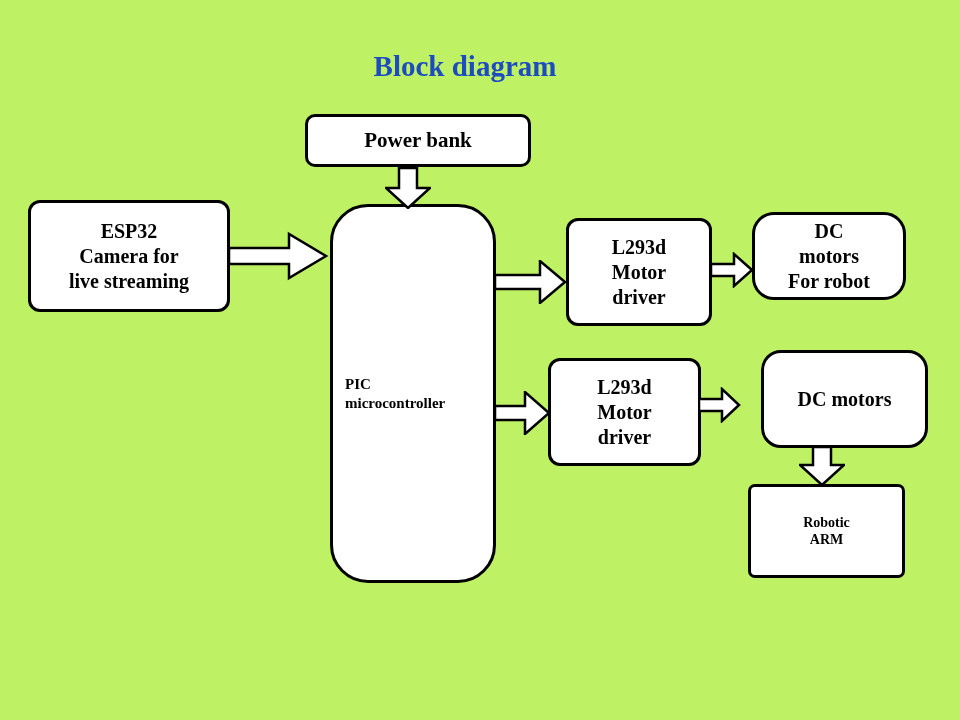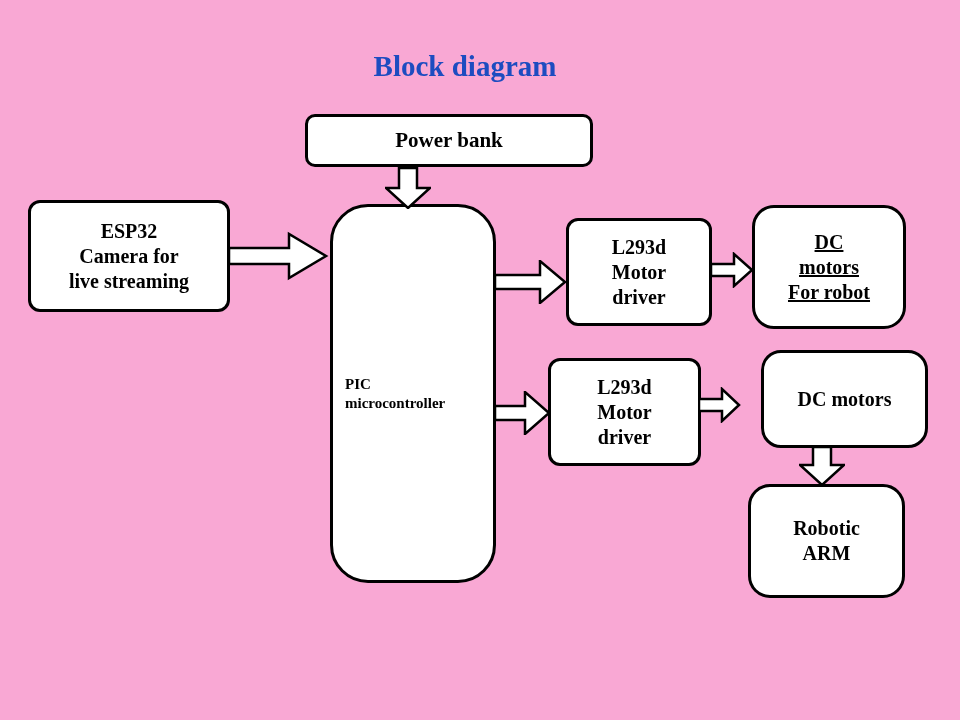--- a/index.html
+++ b/index.html
@@ -7,21 +7,21 @@
   body {
     background: #ffffff;
     font-family: "Liberation Serif", serif;
     position: relative;
     overflow: hidden;
   }
   .stage {
     position: relative;
     width: 960px;
     height: 720px;
-    background: #f9a8d4;
+    background: #bef264;
   }
   .title {
     position: absolute;
     left: 280px;
     top: 50px;
     width: 370px;
     text-align: center;
     font-size: 29px;
     font-weight: bold;
     color: #1d4cc0;
@@ -34,29 +34,29 @@
     align-items: center;
     justify-content: center;
     text-align: center;
     font-weight: bold;
     color: #000000;
   }
   .label {
     white-space: pre-line;
     line-height: 1.25;
   }
-  .node.power-bank   { left: 305px; top: 114px; width: 288px; height: 53px; border-radius: 10px; font-size: 21px; }
+  .node.power-bank   { left: 305px; top: 114px; width: 226px; height: 53px; border-radius: 10px; font-size: 21px; }
   .node.esp32        { left: 28px;  top: 200px; width: 202px; height: 112px; border-radius: 12px; font-size: 20px; }
   .node.pic          { left: 330px; top: 204px; width: 166px; height: 379px; border-radius: 38px;
                        justify-content: flex-start; text-align: left; padding-left: 12px; font-size: 15px; }
   .node.l293d-top    { left: 566px; top: 218px; width: 146px; height: 108px; border-radius: 12px; font-size: 20px; }
-  .node.dc-robot     { left: 752px; top: 205px; width: 154px; height: 124px; border-radius: 22px; font-size: 20px; text-decoration: underline; }
+  .node.dc-robot     { left: 752px; top: 212px; width: 154px; height: 88px; border-radius: 22px; font-size: 20px; }
   .node.l293d-bottom { left: 548px; top: 358px; width: 153px; height: 108px; border-radius: 12px; font-size: 20px; }
   .node.dc-motors    { left: 739px; top: 350px; width: 167px; height: 98px;  border-radius: 20px; font-size: 20px; margin-left: 22px; }
-  .node.robotic-arm  { left: 748px; top: 484px; width: 157px; height: 114px; border-radius: 22px; font-size: 20px; }
+  .node.robotic-arm  { left: 748px; top: 484px; width: 157px; height: 94px; border-radius: 7px; font-size: 14px; }
   .arrow { position: absolute; }
   .arrow polygon {
     fill: #ffffff;
     stroke: #000000;
     stroke-width: 2.5;
     stroke-linejoin: miter;
   }
 </style>
 </head>
 <body>

